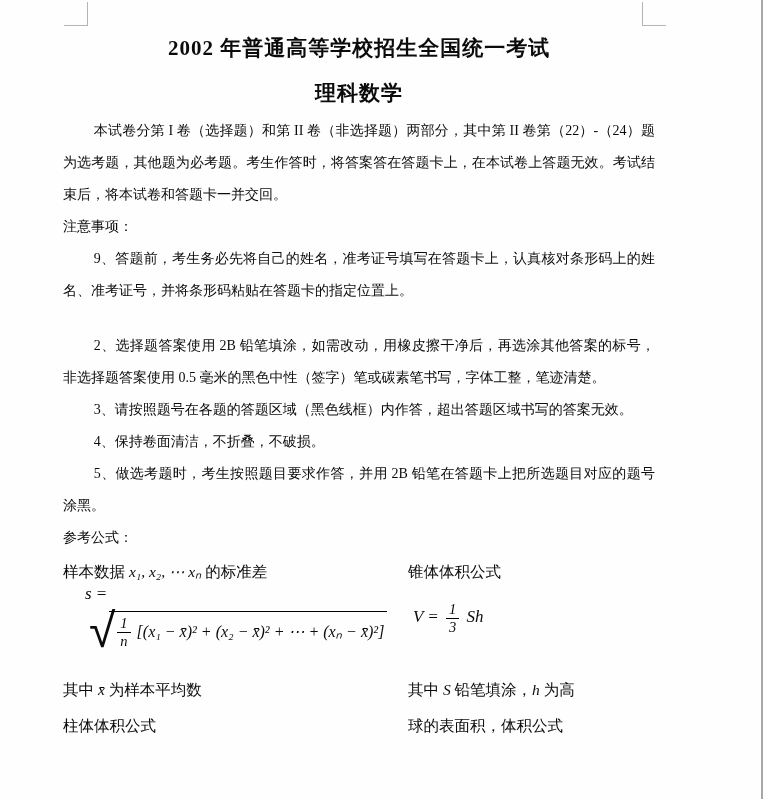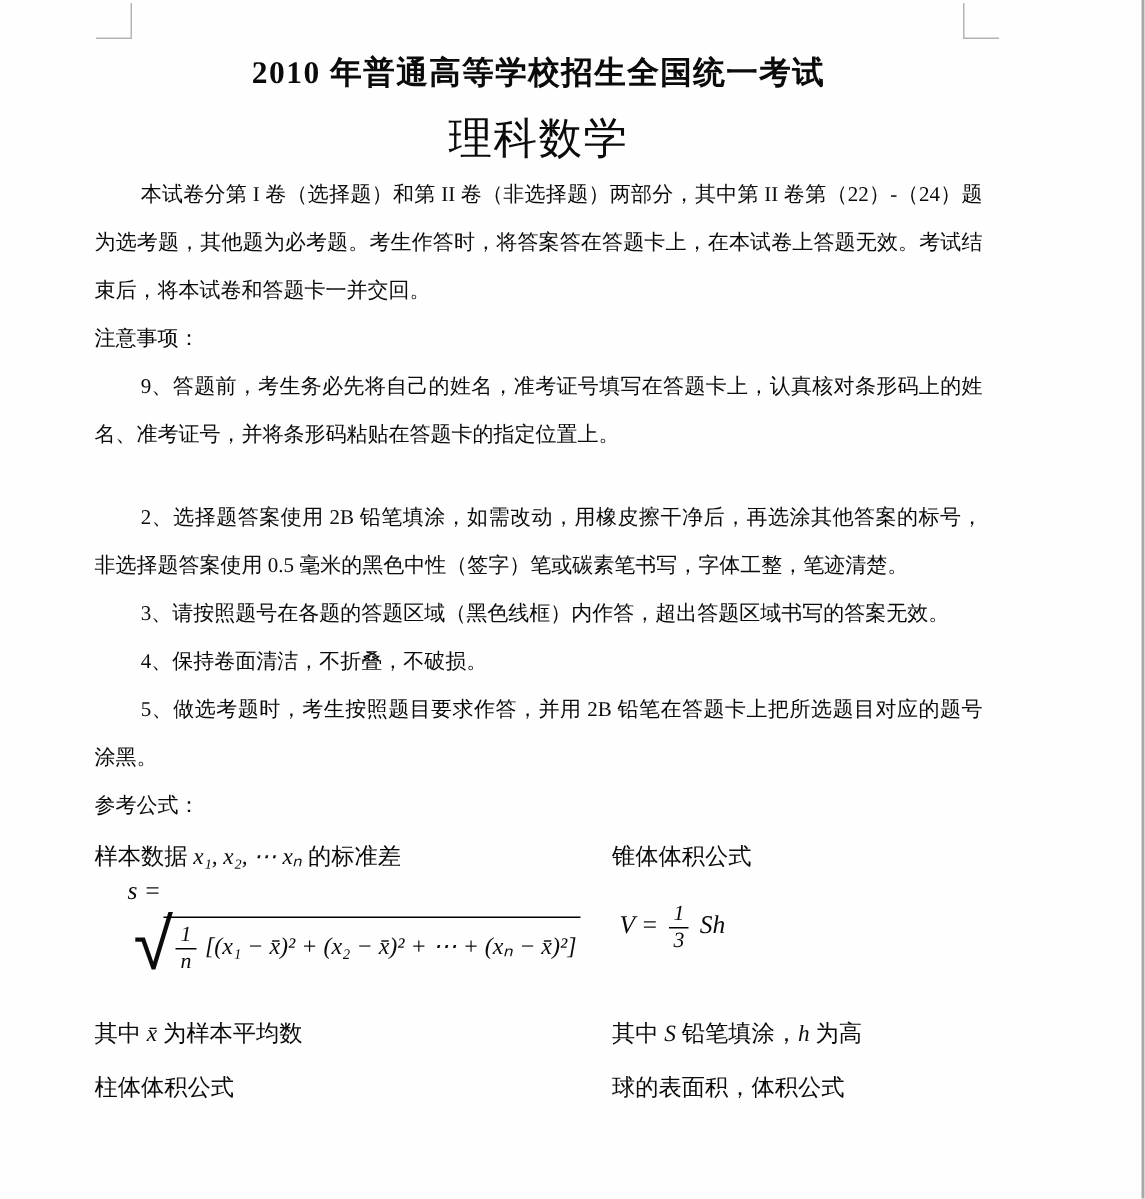--- a/index.html
+++ b/index.html
@@ -12,21 +12,21 @@
   
   .crop{position:absolute;background:#b4b4b4;}
   .crop-tl-v{left:87px;top:2px;width:1px;height:24px;}
   .crop-tl-h{left:64px;top:25px;width:24px;height:1px;}
   .crop-tr-v{left:642px;top:2px;width:1px;height:24px;}
   .crop-tr-h{left:642px;top:25px;width:24px;height:1px;}
   .page-edge{position:absolute;right:0;top:0;width:2px;height:799px;background:#a8a8a8;}
 
   .content{position:absolute;left:63px;top:28px;width:592px;}
   .title{margin:6px 0 0 0;font-size:21px;font-weight:bold;text-align:center;line-height:28px;letter-spacing:1px;}
-  .subtitle{margin:17px 0 0 0;font-size:29px;font-weight:normal;text-align:center;line-height:28px;letter-spacing:1px;}
+  .subtitle{margin:17px 0 0 0;font-size:21px;font-weight:bold;text-align:center;line-height:28px;letter-spacing:1px;}
 
   .para{margin:0;font-size:14px;line-height:32px;text-align:justify;text-justify:inter-ideograph;}
   .indent{text-indent:2.2em;}
   .intro{margin-top:8px;}
   .extra-gap{margin-top:23px;}
 
   
   .f-row{display:flex;align-items:center;font-size:15.5px;line-height:24px;}
   .f-left{width:345px;flex:none;}
   .f-right{flex:1;}
@@ -56,21 +56,21 @@
 <div class="page">
 
   <div class="crop crop-tl-v"></div>
   <div class="crop crop-tl-h"></div>
   <div class="crop crop-tr-v"></div>
   <div class="crop crop-tr-h"></div>
   <div class="page-edge"></div>
 
   <div class="content">
 
-    <h1 class="title">2010 年普通高等学校招生全国统一考试</h1>
+    <h1 class="title">2002 年普通高等学校招生全国统一考试</h1>
     <h2 class="subtitle">理科数学</h2>
 
     <p class="para indent intro">本试卷分第 I 卷（选择题）和第 II 卷（非选择题）两部分，其中第 II 卷第（22）-（24）题为选考题，其他题为必考题。考生作答时，将答案答在答题卡上，在本试卷上答题无效。考试结束后，将本试卷和答题卡一并交回。</p>
 
     <p class="para">注意事项：</p>
 
     <p class="para indent">9、答题前，考生务必先将自己的姓名，准考证号填写在答题卡上，认真核对条形码上的姓名、准考证号，并将条形码粘贴在答题卡的指定位置上。</p>
     <p class="para indent extra-gap">2、选择题答案使用 2B 铅笔填涂，如需改动，用橡皮擦干净后，再选涂其他答案的标号，非选择题答案使用 0.5 毫米的黑色中性（签字）笔或碳素笔书写，字体工整，笔迹清楚。</p>
     <p class="para indent">3、请按照题号在各题的答题区域（黑色线框）内作答，超出答题区域书写的答案无效。</p>
     <p class="para indent">4、保持卷面清洁，不折叠，不破损。</p>

